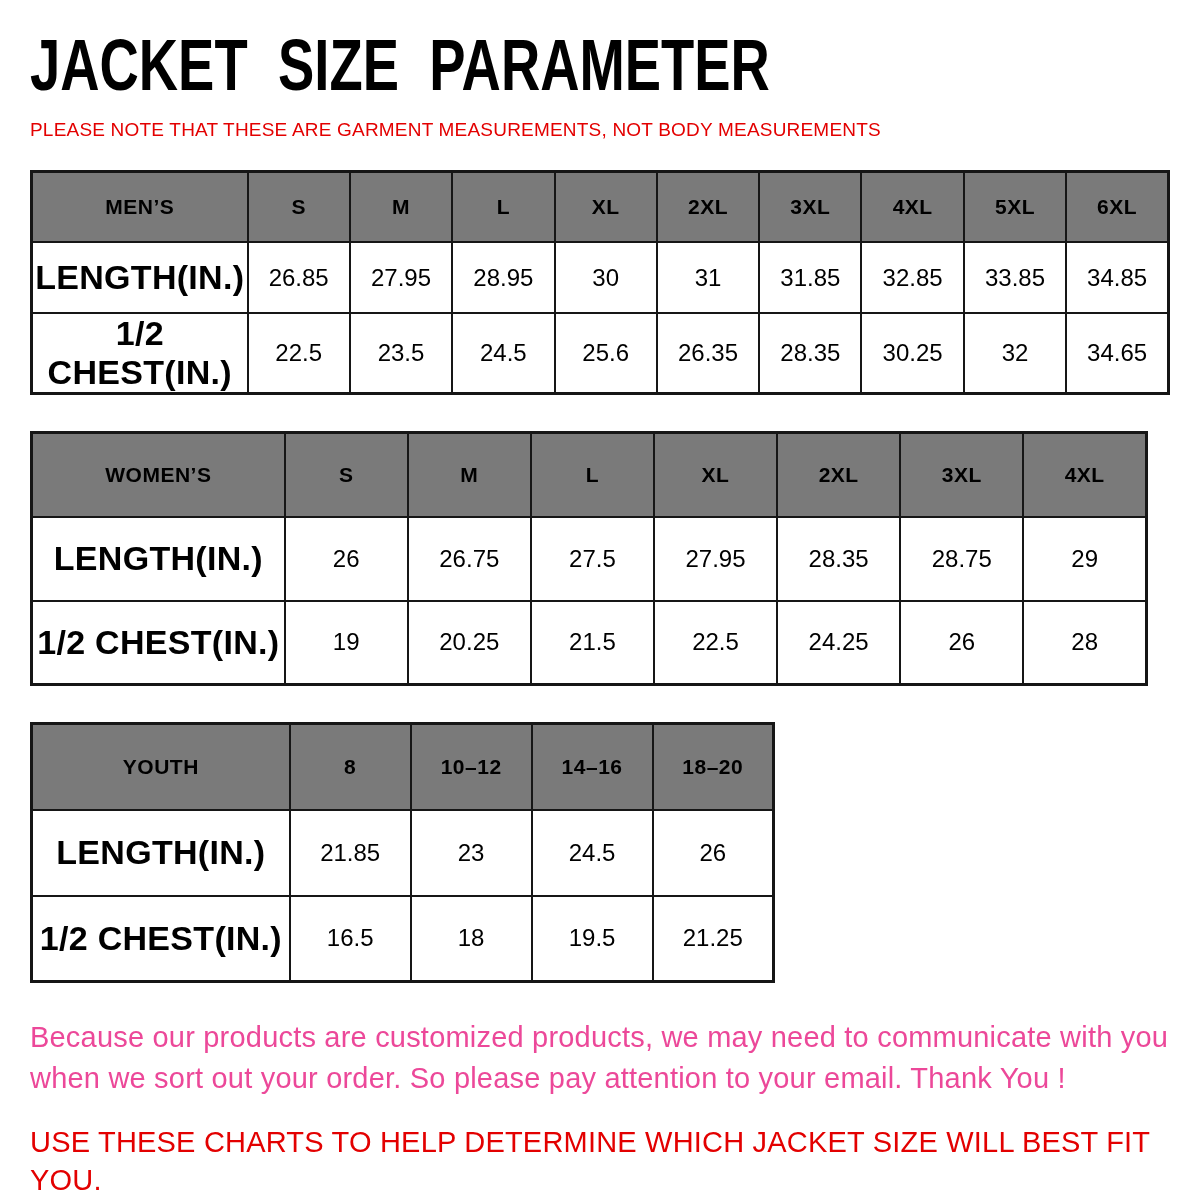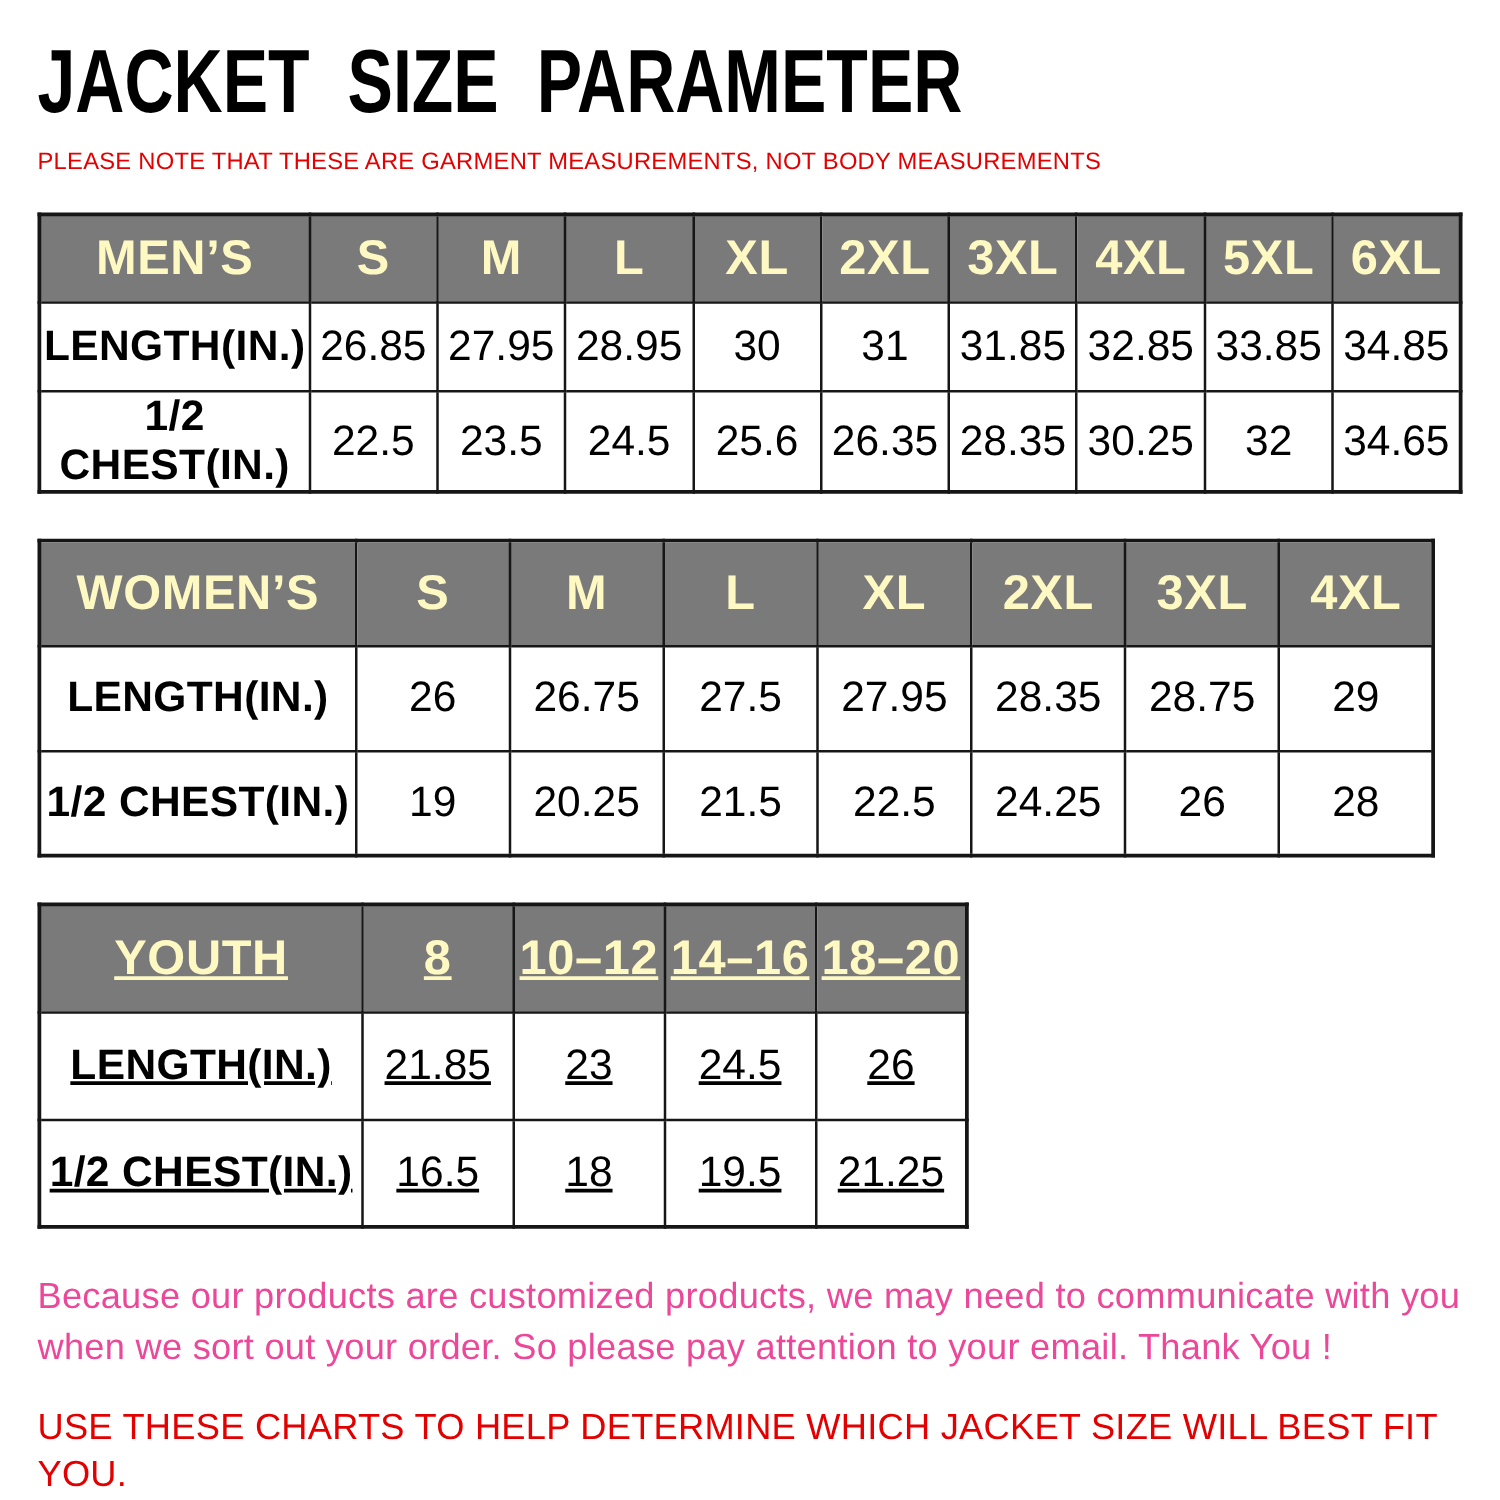--- a/index.html
+++ b/index.html
@@ -47,40 +47,40 @@
   }
   th, td {
     border: 2px solid #161616;
     text-align: center;
     vertical-align: middle;
     padding: 0;
     overflow: hidden;
   }
   thead th {
     background: #7a7a7a;
-    color: #fef9c3;
+    color: #000000;
     font-weight: bold;
-    font-size: 39px;
+    font-size: 21px;
     letter-spacing: 0.5px;
   }
   td.row-label {
     font-weight: 600;
     font-size: 34px;
     letter-spacing: 0.3px;
   }
   td.val {
     font-weight: 400;
-    font-size: 34px;
+    font-size: 24px;
   }
   .men-table   { width: 1140px; margin-top: 26px; }
   .men-table th, .men-table td { height: 71px; }
   .women-table { width: 1118px; margin-top: 36px; }
   .women-table th, .women-table td { height: 84px; text-align: center; }
   .youth-table { width: 745px;  margin-top: 36px; }
-  .youth-table th, .youth-table td { height: 86px; text-decoration: underline; }
+  .youth-table th, .youth-table td { height: 86px; }
 
   
   .footer-note {
     color: #ec4899;
     font-size: 29px;
     line-height: 1.4;
     max-width: 1145px;
     margin-top: 34px;
     letter-spacing: 0.2px;
   }

